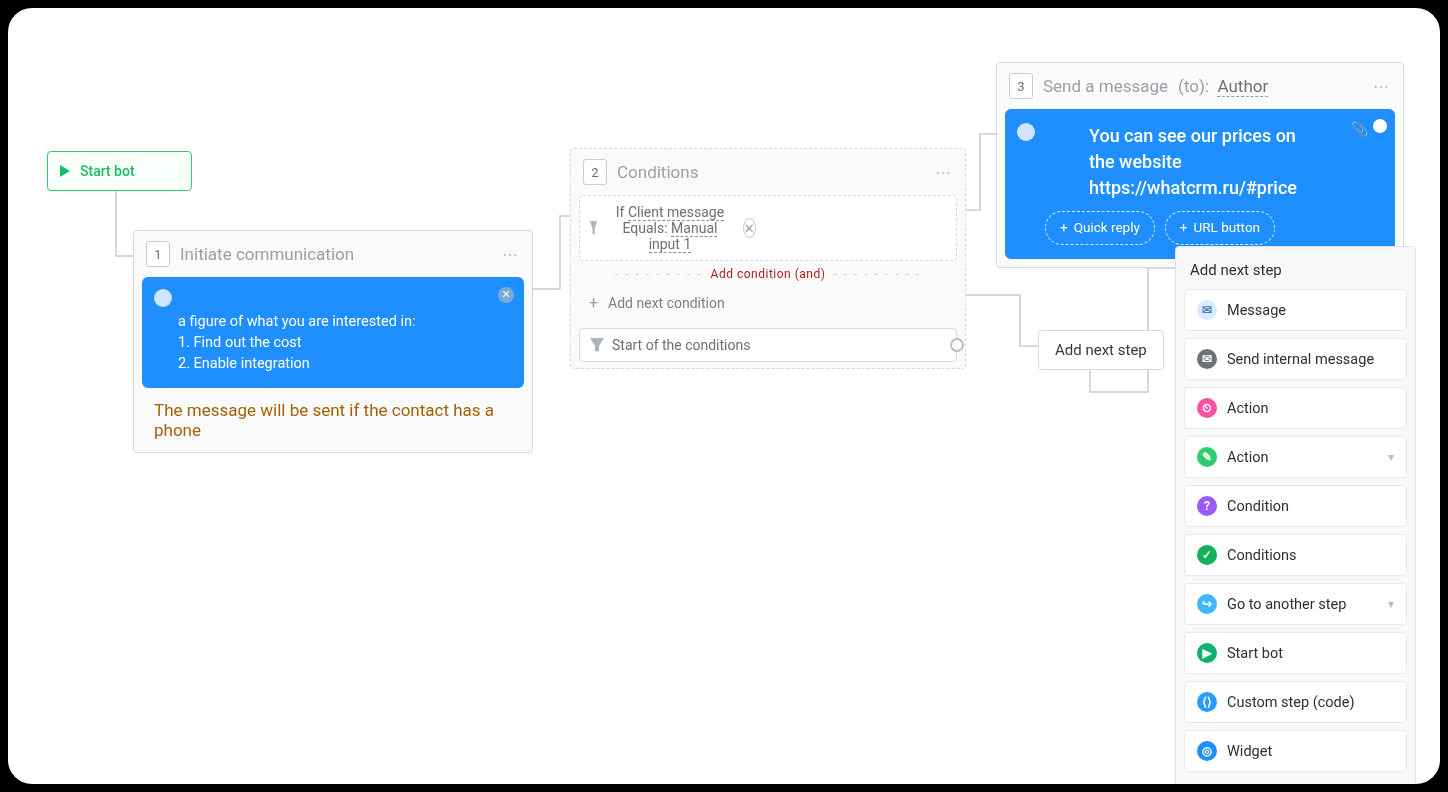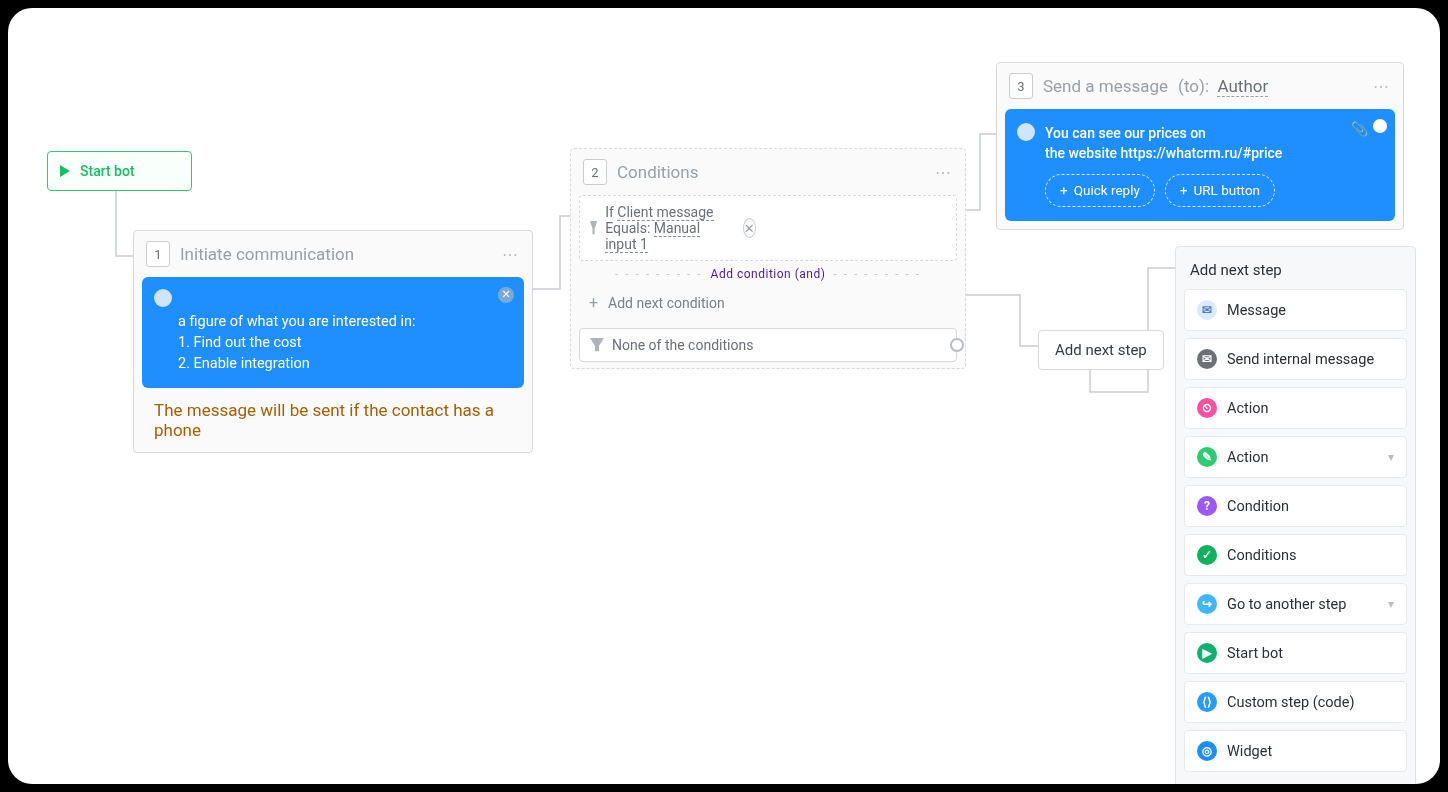--- a/index.html
+++ b/index.html
@@ -18,38 +18,38 @@
 .node-menu { margin-left:auto; color:#b9bdc3; font-size:16px; letter-spacing:2px;}
 .msgbubble { margin:0 8px 8px; background:#1f8fff; color:#fff; border-radius:6px; padding:14px 16px; position:relative; font-size:14.5px; line-height:1.45;}
 .msgbubble .globe { width:18px; height:18px; border-radius:50%; background:#cfe4ff; display:inline-block; position:absolute; left:12px; top:12px;}
 .msgbubble.n1 { padding-left:36px; padding-top:34px;}
 .warn { font-size:17px; color:#a16207; padding:4px 20px 12px;}
 .close-dot { position:absolute; right:10px; top:10px; width:16px; height:16px; border-radius:50%; background:#7aa9d8; display:flex; align-items:center; justify-content:center; font-size:11px; color:#fff;}
 
 
 .dashed { border-style:dashed; }
 .cond-row { margin:0 8px 6px; border:1px solid #d7d9dd; border-radius:4px; background:#fff; display:flex; align-items:center; gap:8px; padding:8px 10px; font-size:14px; color:#6b7178; position:relative;}
-.cond-row.dashed { border-style:dashed; }
+.cond-row.dashed { border-style:dashed;text-align:center; }
 .funnel { width:14px; height:14px; display:inline-block; position:relative; }
 .funnel::before { content:""; position:absolute; inset:0; background:linear-gradient(#aeb4bb,#aeb4bb) no-repeat; clip-path:polygon(0 0,100% 0,65% 55%,65% 95%,35% 95%,35% 55%);}
 .underline-dashed { border-bottom:1px dashed #8a8f96; }
-.cond-sub { font-size:12px; color:#4c1d95; text-align:center; margin-top:6px; letter-spacing:.5px;}
+.cond-sub { font-size:12px; color:#b91c1c; text-align:center; margin-top:6px; letter-spacing:.5px;}
 .cond-sub::before,.cond-sub::after { content:"- - - - - - - - -"; color:#c6cad0; margin:0 8px; letter-spacing:2px;}
 .del-circle { margin-left:auto; width:20px; height:20px; border-radius:50%; border:1px solid #c9ccd1; display:flex; align-items:center; justify-content:center; font-size:13px; color:#9aa0a8;}
 .add-row { margin:4px 8px 8px; display:flex; align-items:center; gap:10px; padding:8px 10px; font-size:14px; color:#7b8188;}
 .plus { font-size:16px; color:#9aa0a8;}
 .out-dot { position:absolute; right:-1px; top:50%; transform:translate(50%,-50%); width:14px; height:14px; border-radius:50%; background:#fff; border:2px solid #b9bdc3;}
 
 
 .to { font-size:17px; color:#9aa0a8;}
 .to span.u { color:#6b7178; border-bottom:1px dashed #9aa0a8;}
 .msg3 { position:relative; padding:14px 40px 14px 40px;}
 .msg3 .clip { position:absolute; right:26px; top:10px; font-size:14px; color:#e6f1ff;}
 .msg3 .dot { position:absolute; right:8px; top:10px; width:14px; height:14px; border-radius:50%; background:#fff;}
-.msg3 .txt { font-size:14px; font-weight:500;}
+.msg3 .txt { font-size:18px; font-weight:500;margin-left:44px;}
 .pill-row { display:flex; gap:10px; margin-top:10px;}
 .pill { border:1px dashed #dbeaff; border-radius:20px; padding:6px 14px; font-size:13.5px; color:#fff; display:flex; align-items:center; gap:6px;}
 
 
 .addstep { position:absolute; left:1030px; top:322px; border:1px solid #d7d9dd; border-radius:4px; background:#fff; padding:10px 16px; font-size:15px; color:#353a40;}
 
 
 .panel { position:absolute; left:1167px; top:238px; width:241px; background:#f7f8f9; border:1px solid #e1e3e7; border-radius:4px; padding:8px;}
 .panel-title { font-size:15px; color:#2c3034; padding:6px 6px 10px;}
 .menu-item { background:#fff; border:1px solid #e7e9ec; border-radius:4px; display:flex; align-items:center; gap:10px; padding:10px 12px; font-size:14.5px; color:#2c3034; margin-bottom:7px; position:relative;}
@@ -111,21 +111,21 @@
     <span class="del-circle">✕</span>
     <div style="flex-basis:100%"></div>
   </div>
   <div class="cond-sub">Add condition (and)</div>
   <div class="add-row">
     <span class="plus">+</span>
     <span>Add next condition</span>
   </div>
   <div class="cond-row">
     <span class="funnel"></span>
-    <span>None of the conditions</span>
+    <span>Start of the conditions</span>
     <span class="out-dot"></span>
   </div>
 </div>
 
 <div class="node" style="left:988px; top:54px; width:408px;">
   <div class="node-head">
     <div class="numbox">3</div>
     <div class="node-title">Send a message</div>
     <span class="to">
       (<span>to</span>):&nbsp;&nbsp;<span class="u">Author</span>

